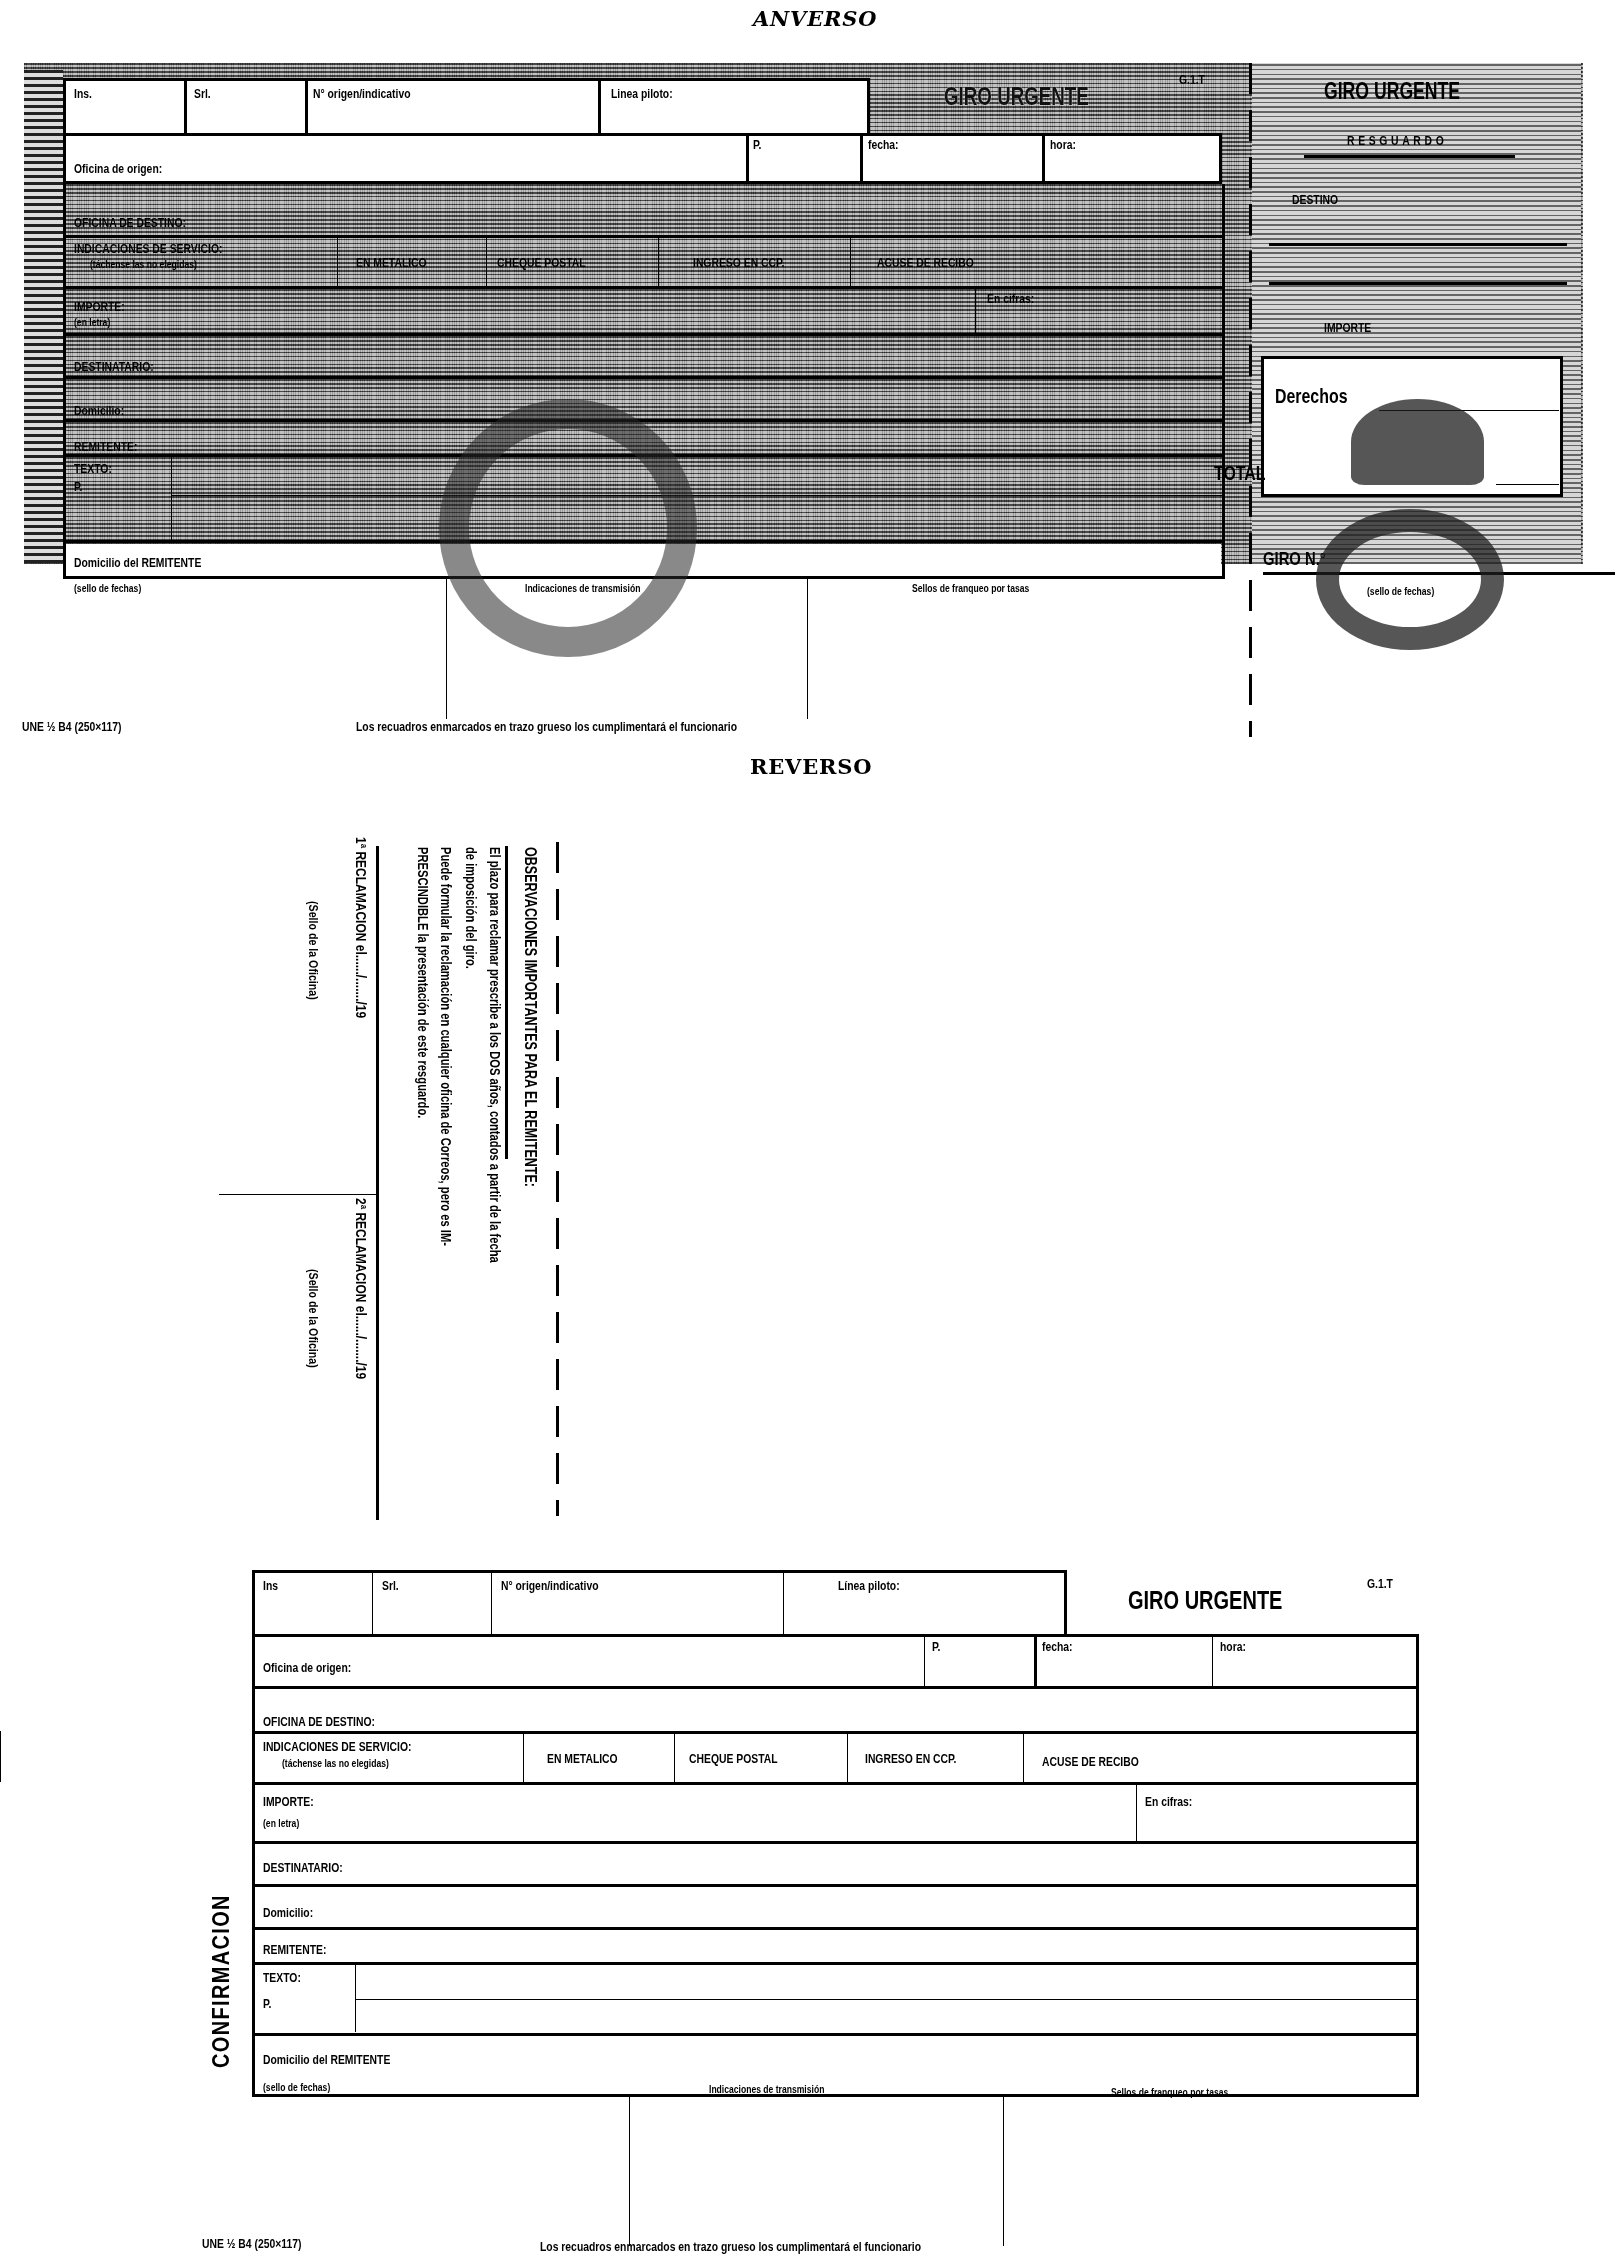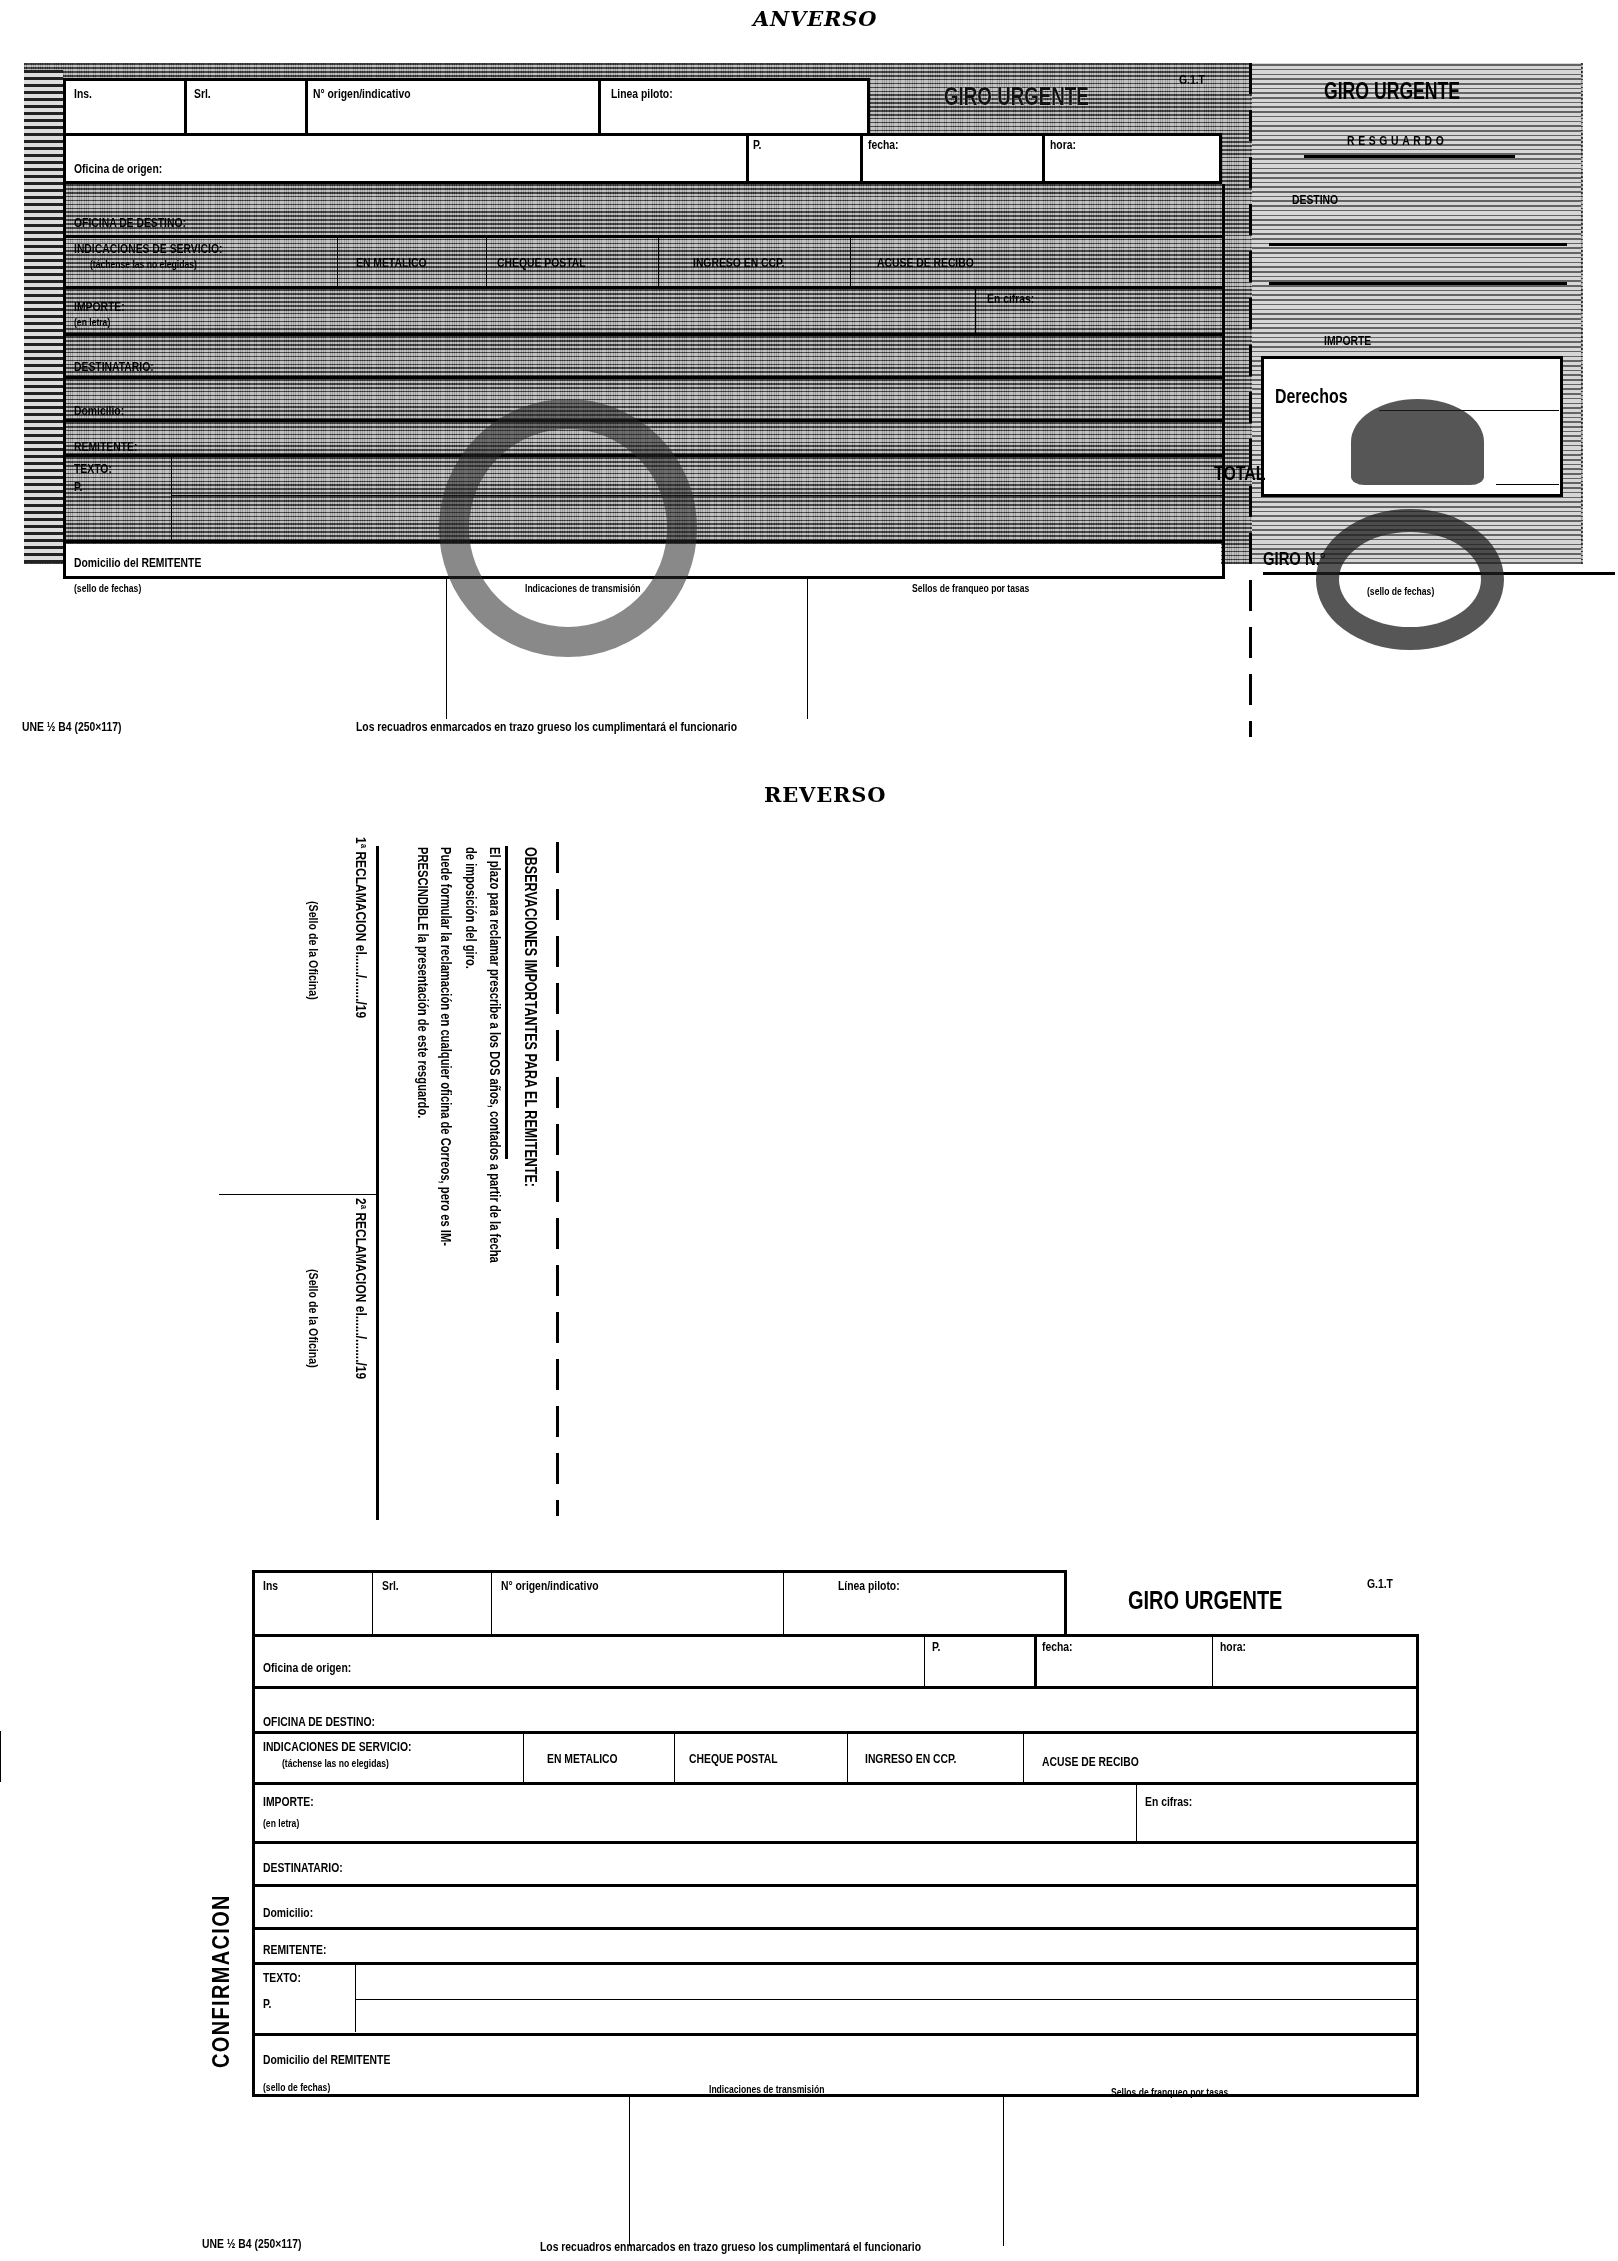--- a/index.html
+++ b/index.html
@@ -105,34 +105,34 @@
   <div class="abs" style="left:22px;top:719px;"><span class="lbl">UNE ½ B4 (250×117)</span></div>
   <div class="abs" style="left:356px;top:719px;"><span class="lbl">Los recuadros enmarcados en trazo grueso los cumplimentará el funcionario</span></div>
 
   <div class="dash-v" style="left:1249px;top:63px;height:674px;"></div>
   <div class="abs cond" style="left:1324px;top:78px;font-size:23.5px;transform:scaleX(0.75);">GIRO URGENTE</div>
   <div class="abs" style="left:1347px;top:133px;letter-spacing:4.7px;"><span class="lbl">RESGUARDO</span></div>
   <div class="hl" style="left:1304px;top:155px;width:211px;"></div>
   <div class="abs" style="left:1292px;top:192px;"><span class="lbl">DESTINO</span></div>
   <div class="hl" style="left:1269px;top:243px;width:298px;"></div>
   <div class="hl" style="left:1269px;top:282px;width:298px;"></div>
-  <div class="abs" style="left:1292px;top:333px;padding-left:32px;"><span class="lbl">IMPORTE</span></div>
+  <div class="abs" style="left:1292px;top:320px;padding-left:32px;"><span class="lbl">IMPORTE</span></div>
   <div class="box white" style="left:1261px;top:356px;width:302px;height:141px;"></div>
   <div class="abs" style="left:1275px;top:385px;"><span class="lbl" style="font-size:20.4px;">Derechos</span></div>
   <div class="hl-thin" style="left:1379px;top:410px;width:180px;"></div>
   <div class="abs" style="left:1214px;top:462px;"><span class="lbl" style="font-size:20.4px;">TOTAL</span></div>
   <div class="hl-thin" style="left:1496px;top:484px;width:63px;"></div>
   <div class="abs" style="left:1351px;top:399px;width:133px;height:86px;border-radius:50% 50% 10% 10%;background:rgba(30,30,30,.75);"></div>
   <div class="abs" style="left:1263px;top:548px;"><span class="lbl" style="font-size:19px;">GIRO N.°</span></div>
   <div class="hl" style="left:1263px;top:572px;width:352px;"></div>
   <div class="abs" style="left:1367px;top:584px;"><span class="lbl-s">(sello de fechas)</span></div>
   <div class="abs" style="left:1316px;top:509px;width:188px;height:141px;border-radius:50%;border:23.5px solid rgba(30,30,30,.75);box-sizing:border-box;"></div>
 </section>
 
-<div class="abs serif-head" style="left:750px;top:782px;margin-left:14px;">REVERSO</div>
+<div class="abs serif-head" style="left:750px;top:754px;">REVERSO</div>
 
 <section>
   <div class="dash-v" style="left:556px;top:842px;height:674px;"></div>
   <div class="vl-thick" style="left:505px;top:846px;height:313px;"></div>
   <div class="vl-thick" style="left:376px;top:846px;height:674px;"></div>
   <div class="hl-thin" style="left:219px;top:1194px;width:157px;"></div>
 
   <div class="rot" style="left:539px;top:847px;transform:rotate(90deg) scaleX(0.8);font-weight:bold;font-size:15.7px;">OBSERVACIONES IMPORTANTES PARA EL REMITENTE:</div>
   <div class="rot" style="left:503px;top:847px;transform:rotate(90deg) scaleX(0.8);font-weight:bold;font-size:14px;">El plazo para reclamar prescribe a los DOS años, contados a partir de la fecha</div>
   <div class="rot" style="left:479px;top:847px;transform:rotate(90deg) scaleX(0.8);font-weight:bold;font-size:14px;">de imposición del giro.</div>

